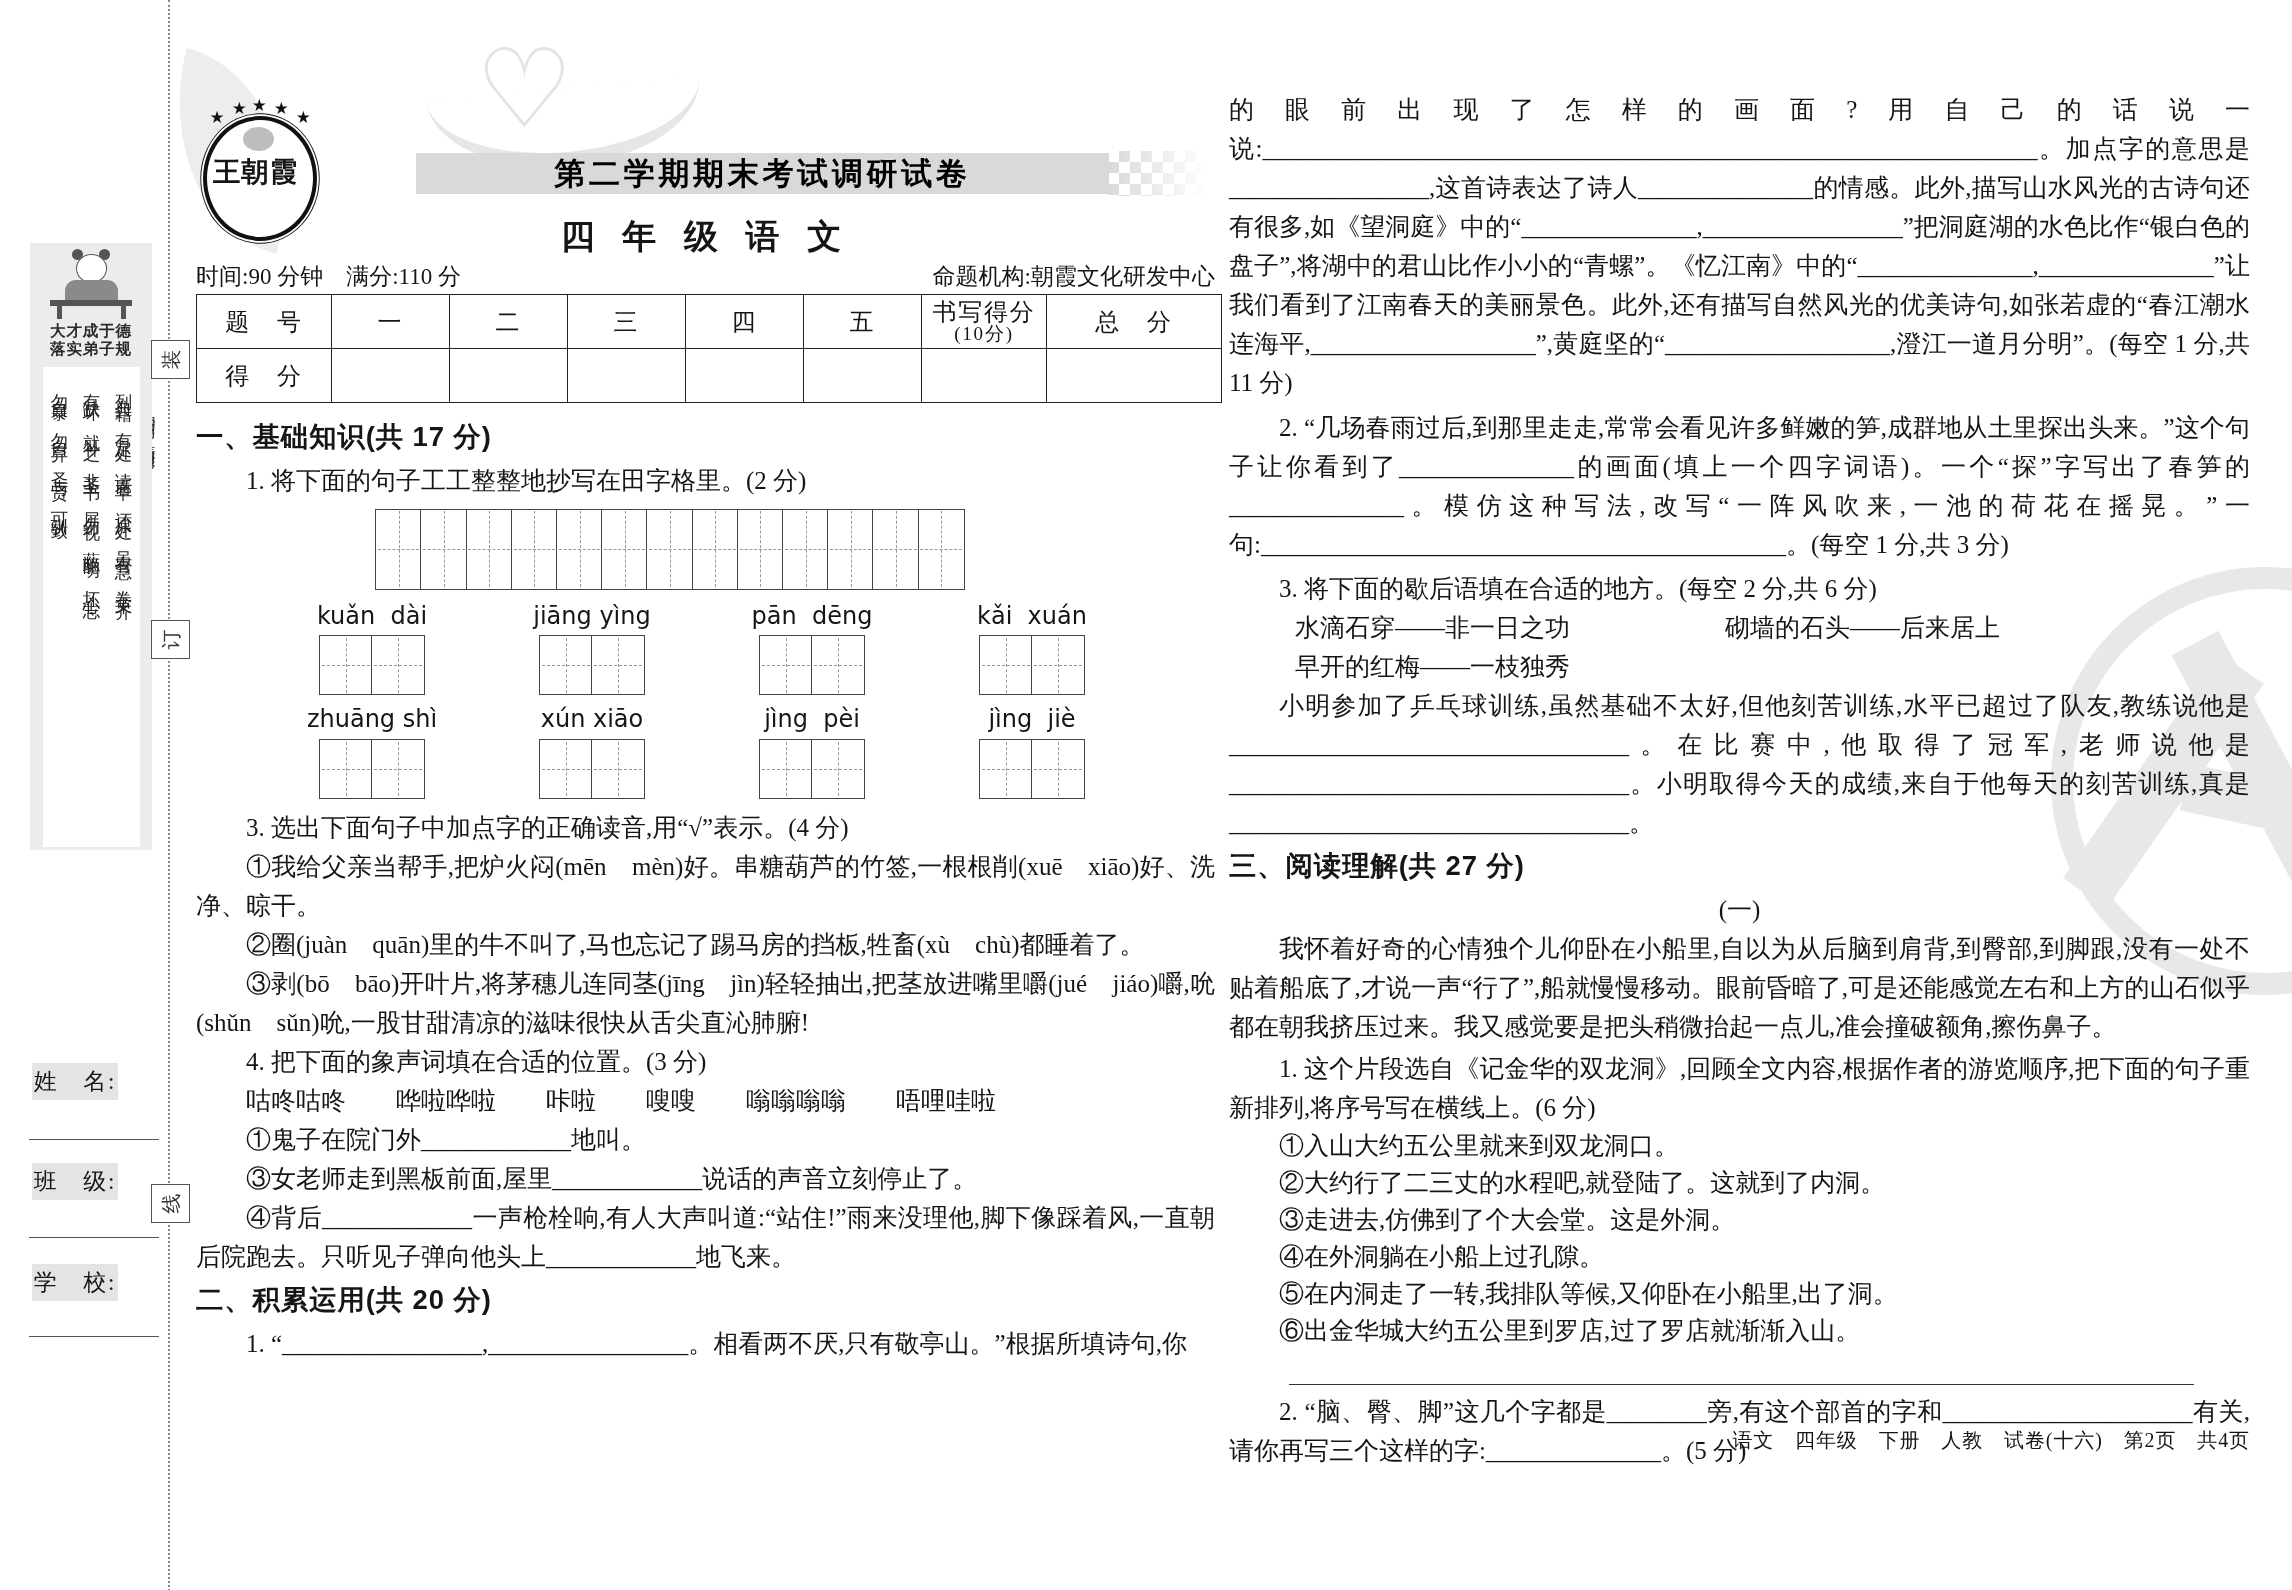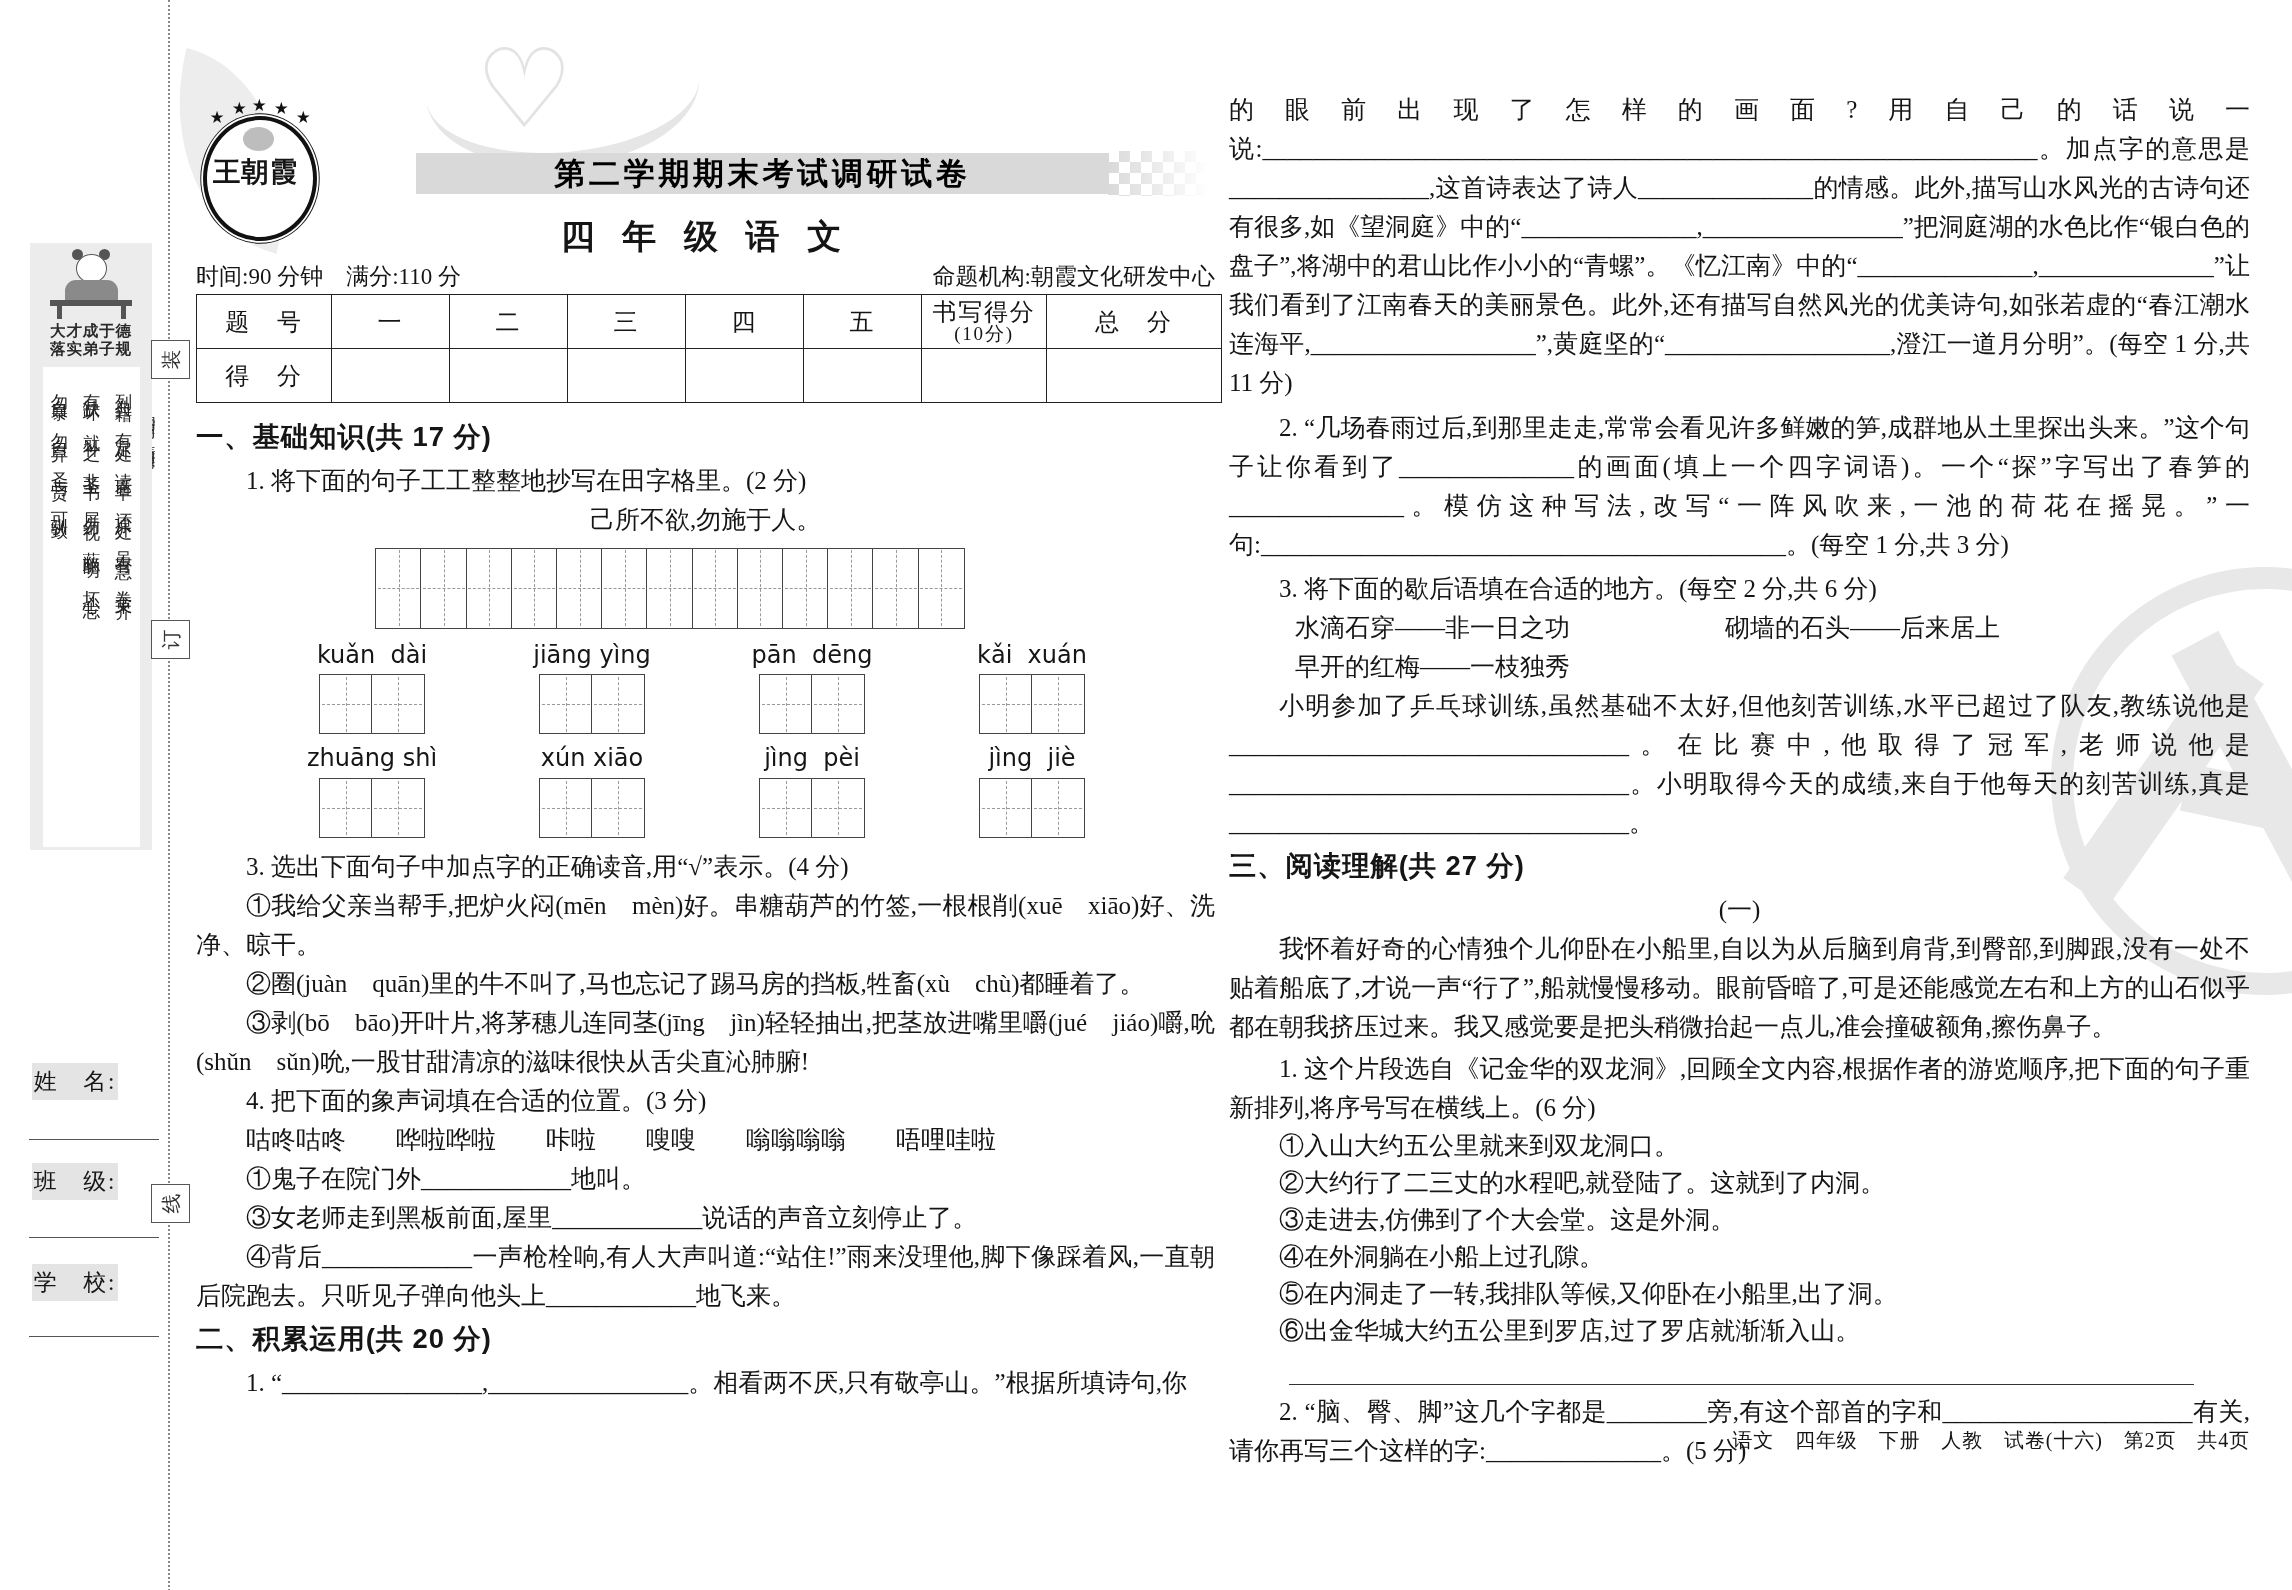--- a/index.html
+++ b/index.html
@@ -194,21 +194,20 @@
       <td></td>
       <td></td>
       <td></td>
     </tr>
   </tbody>
     </table>
 
   <div class="page-left">
     <div class="sec-head">一、基础知识(共 17 分)</div>
     <p class="bt ind">1. 将下面的句子工工整整地抄写在田字格里。(2 分)</p>
-    <p class="bt center">己所不欲,勿施于人。</p>
 
     <div class="copygrid">
       <div class="cg-cell"></div>
         <div class="cg-cell"></div>
         <div class="cg-cell"></div>
         <div class="cg-cell"></div>
       <div class="cg-cell"></div>
         <div class="cg-cell"></div>
         <div class="cg-cell"></div>
         <div class="cg-cell"></div>

